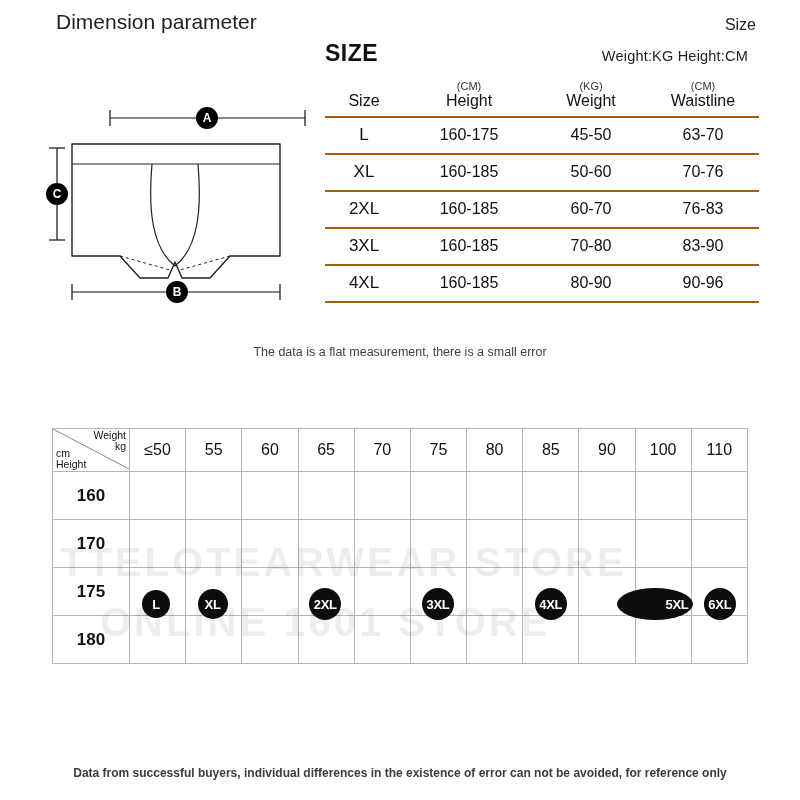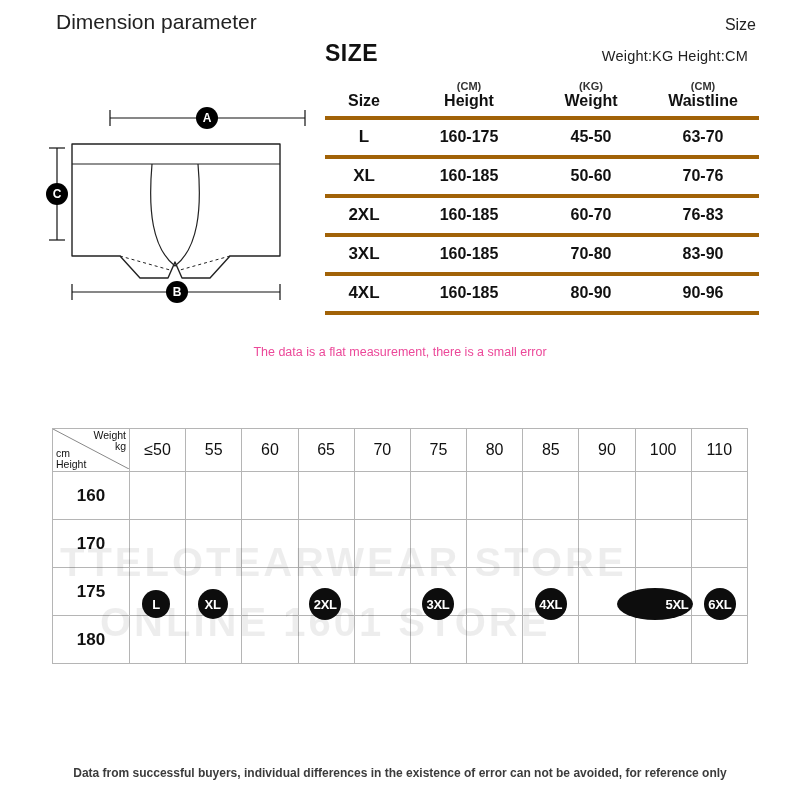--- a/index.html
+++ b/index.html
@@ -82,22 +82,22 @@
     top: 16px;
     font-size: 16px;
     color: #222;
   }
   table.sizes {
     border-collapse: collapse;
     width: 434px;
     margin-top: 6px;
   }
   table.sizes td, table.sizes th {
-    border-bottom: 4px solid #a16207;
-    font-weight: bold;
+    border-bottom: 2px solid #a16207;
+    font-weight: normal;
     text-align: center;
     font-size: 16px;
     padding: 7px 0 8px 0;
     color: #111;
   }
   table.sizes thead th {
     padding-bottom: 6px;
     vertical-align: bottom;
   }
   table.sizes .unit {
@@ -114,21 +114,21 @@
   .col-w { width: 112px; }
   .col-wl { width: 112px; }
 
   #flat-note {
     position: absolute;
     left: 0;
     top: 345px;
     width: 800px;
     text-align: center;
     font-size: 12.5px;
-    color: #ec4899;
+    color: #404040;
   }
 
   
   #matrix-wrap {
     position: absolute;
     left: 52px;
     top: 428px;
     width: 696px;
   }
   table.matrix {

